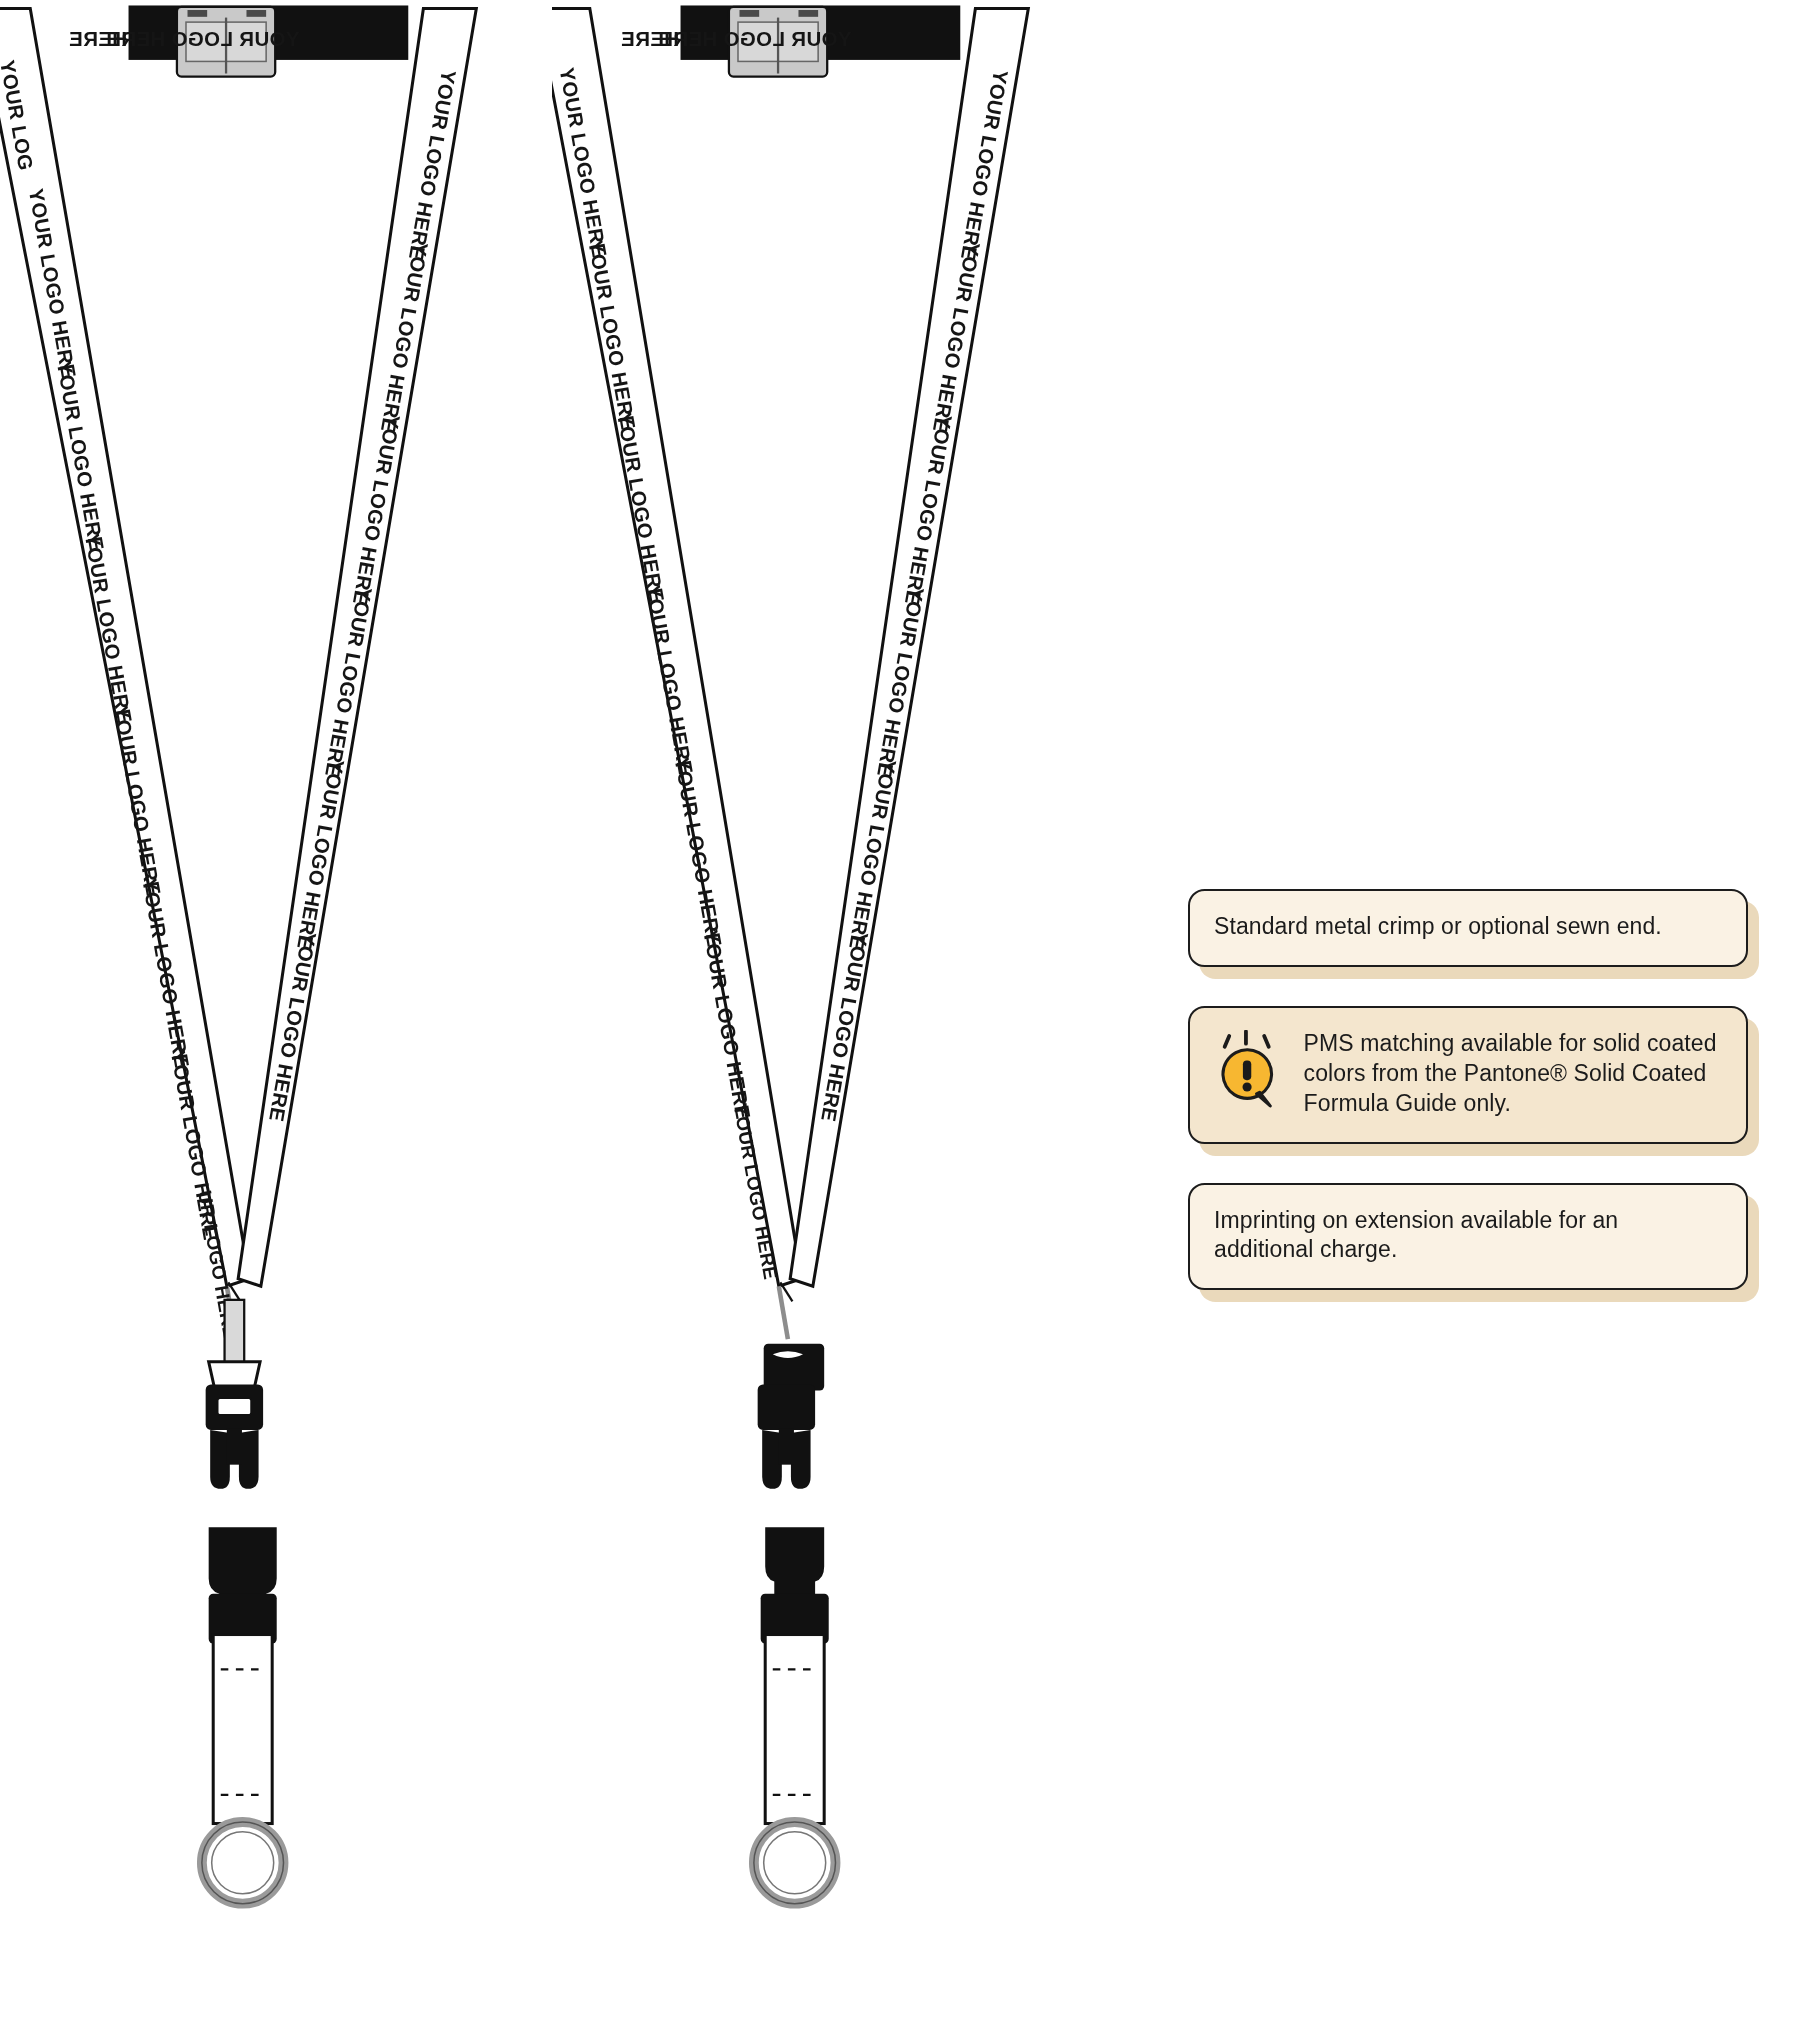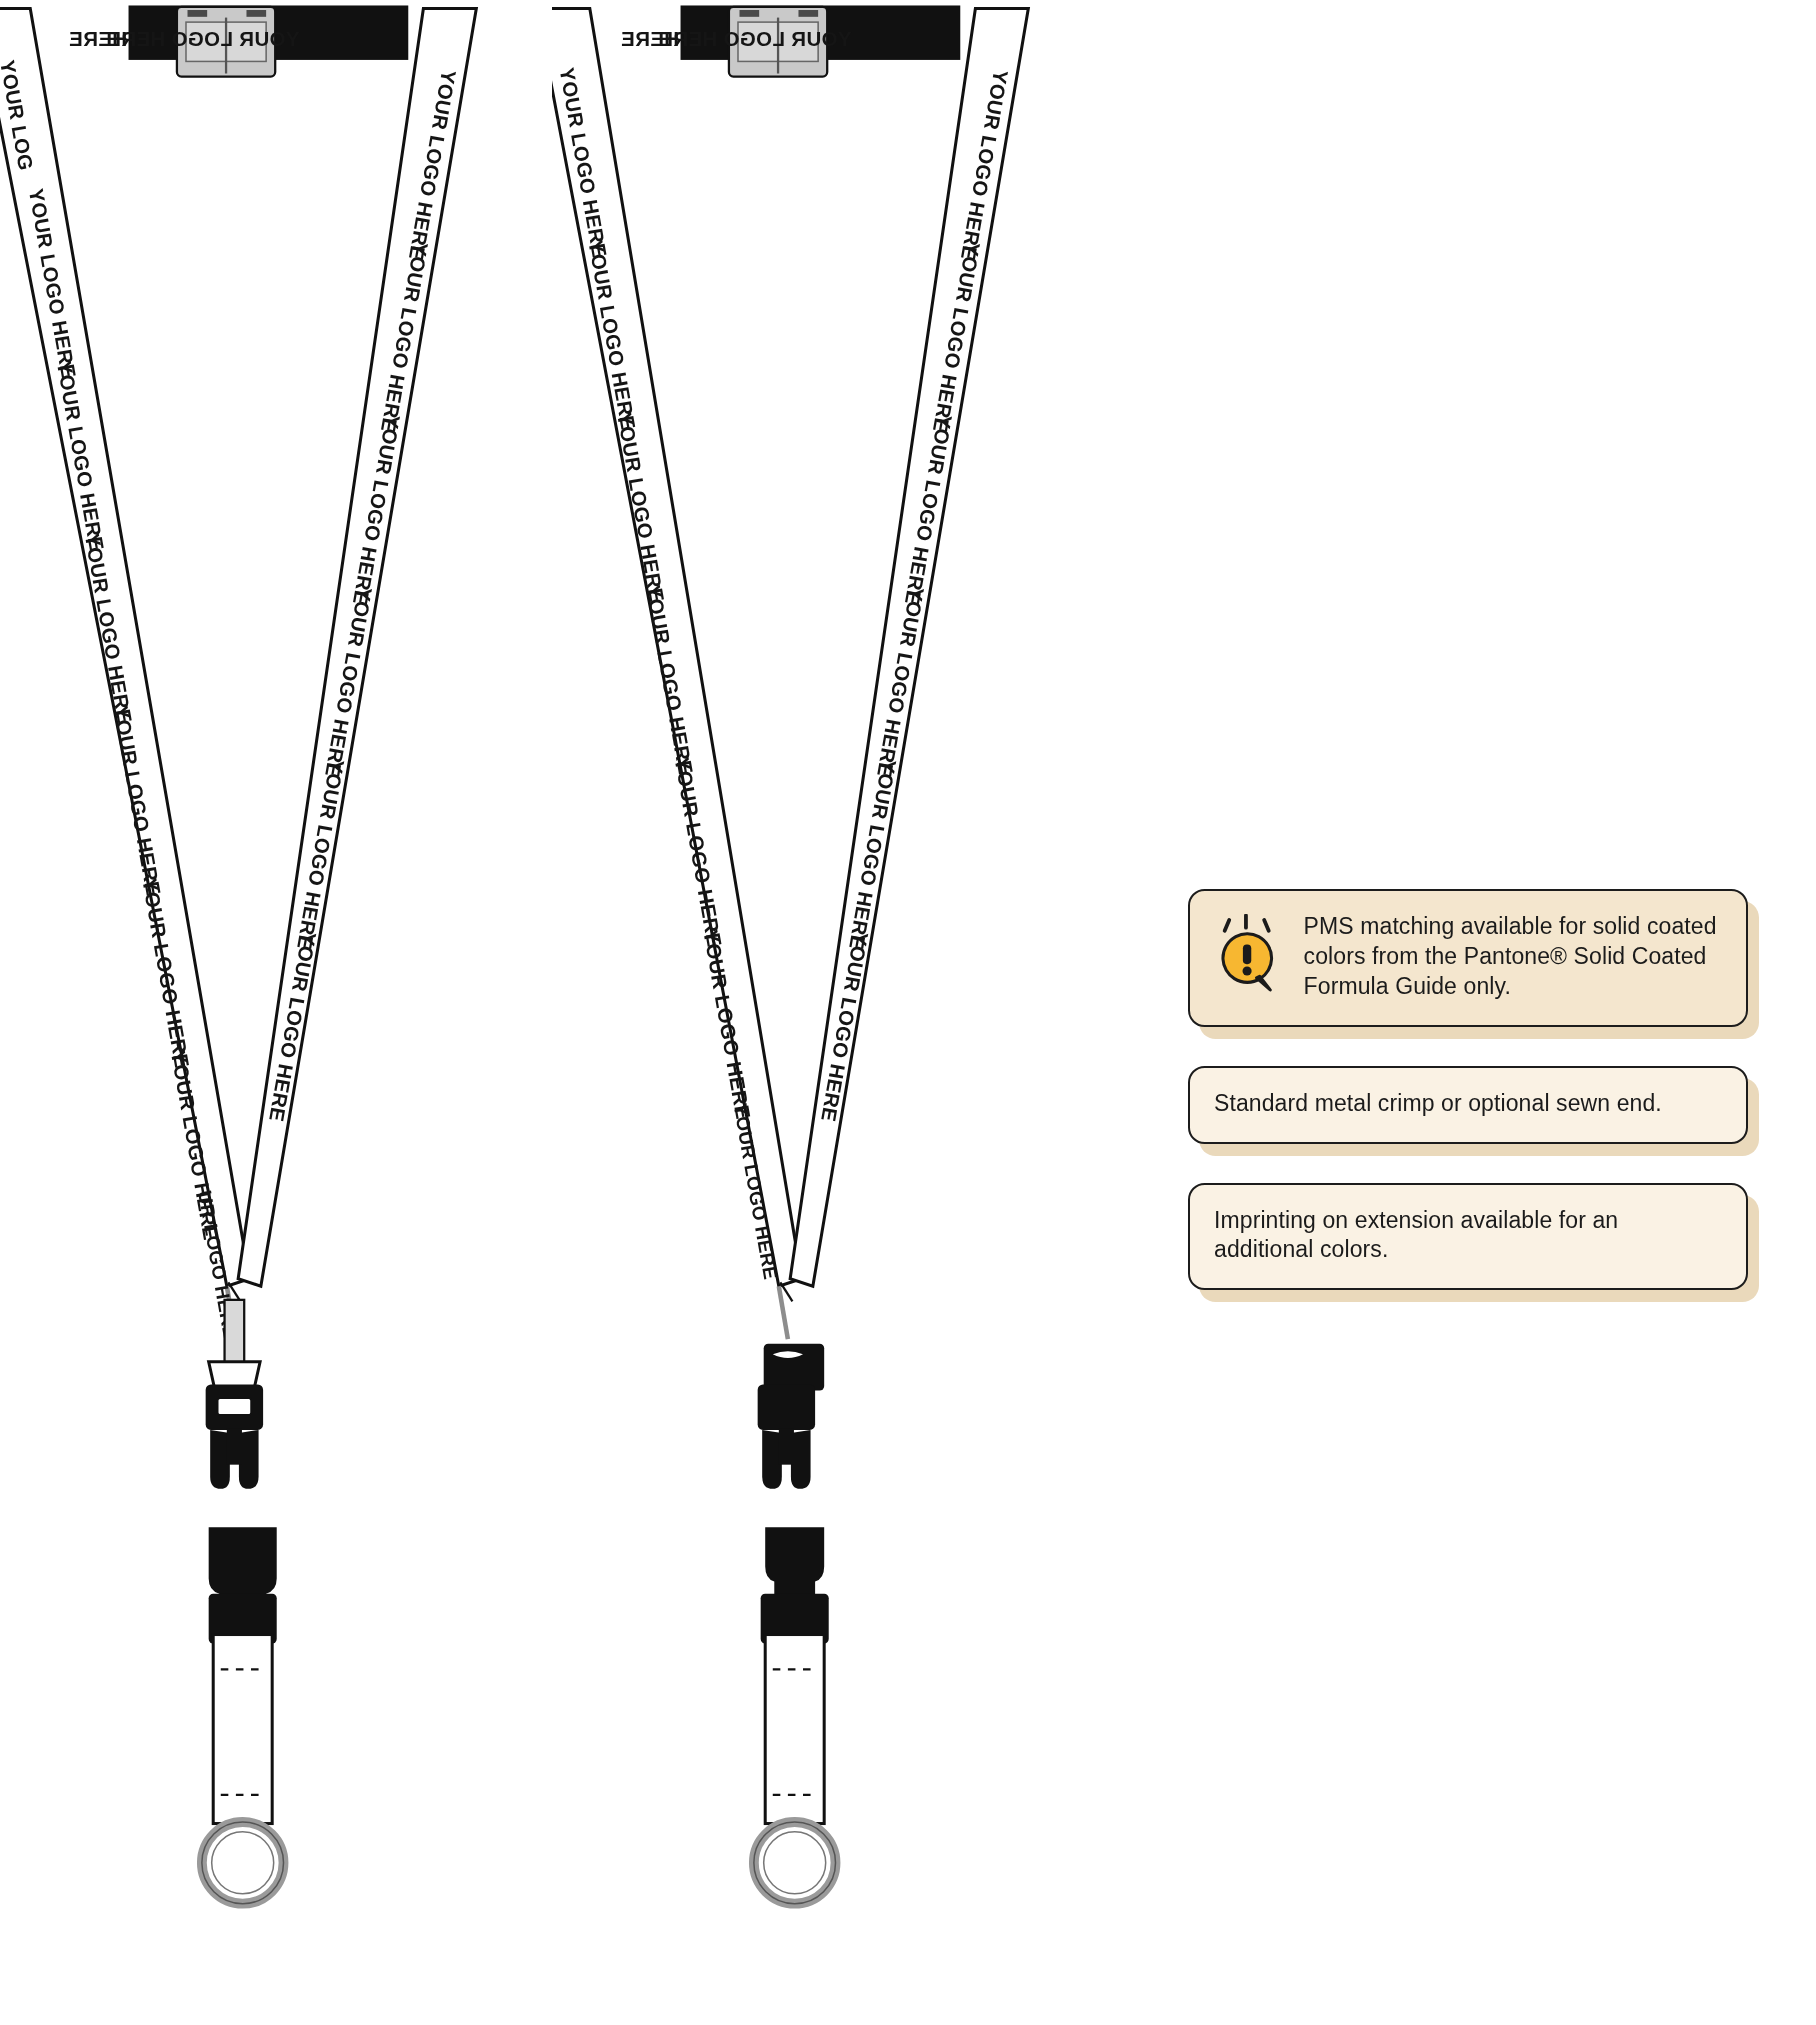--- a/index.html
+++ b/index.html
@@ -213,20 +213,27 @@
       <rect x="282" y="150" width="78" height="250" fill="#ffffff" stroke="#111111" stroke-width="4"></rect>
       <line x1="292" y1="196" x2="350" y2="196" stroke="#111" stroke-width="3" stroke-dasharray="10 10"></line>
       <line x1="292" y1="362" x2="350" y2="362" stroke="#111" stroke-width="3" stroke-dasharray="10 10"></line>
       <circle cx="321" cy="452" r="54" fill="none" stroke="#9a9a9a" stroke-width="13"></circle>
       <circle cx="321" cy="452" r="54" fill="none" stroke="#555555" stroke-width="2"></circle>
       <circle cx="321" cy="452" r="41" fill="none" stroke="#777777" stroke-width="2"></circle>
     </svg>
   </div>
 
   <div class="notes">
+
+    <div class="note">
+      <div class="note-shadow"></div>
+      <div class="note-body plain">
+        <span class="note-text">Standard metal crimp or optional sewn end.</span>
+      </div>
+    </div>
 
     <div class="note">
       <div class="note-shadow"></div>
       <div class="note-body">
         <span class="alert-icon">
           <svg width="73" height="79" viewBox="0 0 96 104" xmlns="http://www.w3.org/2000/svg">
             <line x1="20" y1="8" x2="14" y2="22" stroke="#1b1b1b" stroke-width="5" stroke-linecap="round"></line>
             <line x1="42" y1="2" x2="42" y2="18" stroke="#1b1b1b" stroke-width="5" stroke-linecap="round"></line>
             <line x1="66" y1="8" x2="72" y2="22" stroke="#1b1b1b" stroke-width="5" stroke-linecap="round"></line>
             <path d="M44,26 a32,32 0 1,1 -0.5,0 Z" fill="#f7b731" stroke="#1b1b1b" stroke-width="4"></path>
@@ -235,27 +242,20 @@
             <circle cx="43.5" cy="75" r="6" fill="#1b1b1b"></circle>
           </svg>
         </span>
         <span class="note-text">PMS matching available for solid coated colors from the Pantone® Solid Coated Formula Guide only.</span>
       </div>
     </div>
 
     <div class="note">
       <div class="note-shadow"></div>
       <div class="note-body plain">
-        <span class="note-text">Standard metal crimp or optional sewn end.</span>
+        <span class="note-text">Imprinting on extension available for an additional charge.</span>
       </div>
     </div>
 
-    <div class="note">
-      <div class="note-shadow"></div>
-      <div class="note-body plain">
-        <span class="note-text">Imprinting on extension available for an additional colors.</span>
-      </div>
-    </div>
-
   </div>
 
 </div>
 
 
 </body></html>

